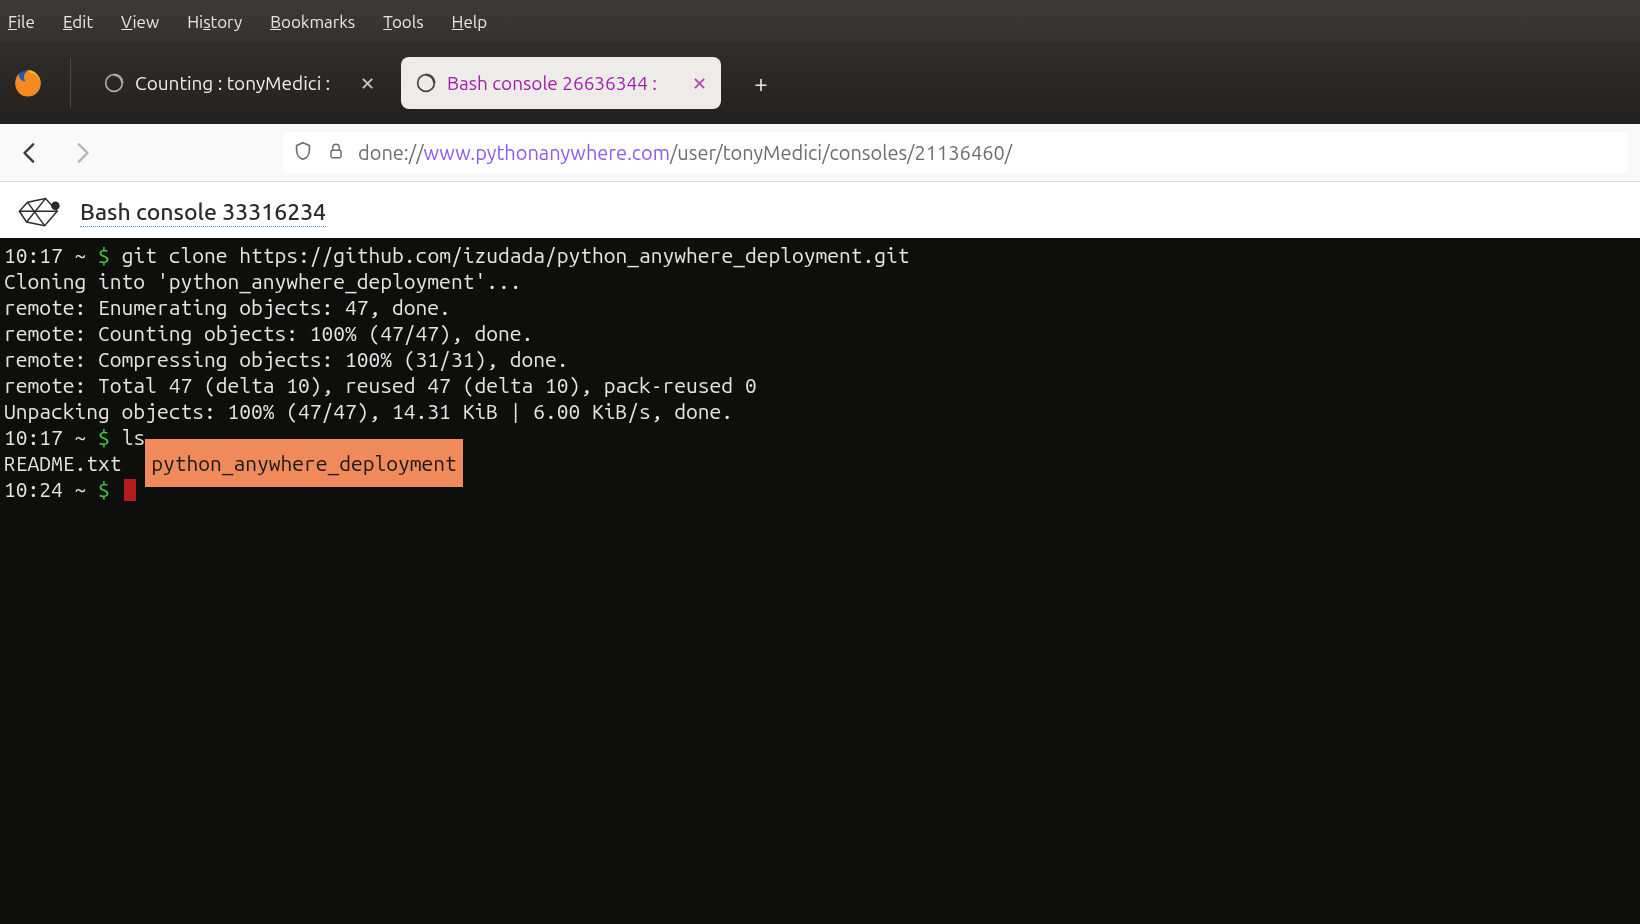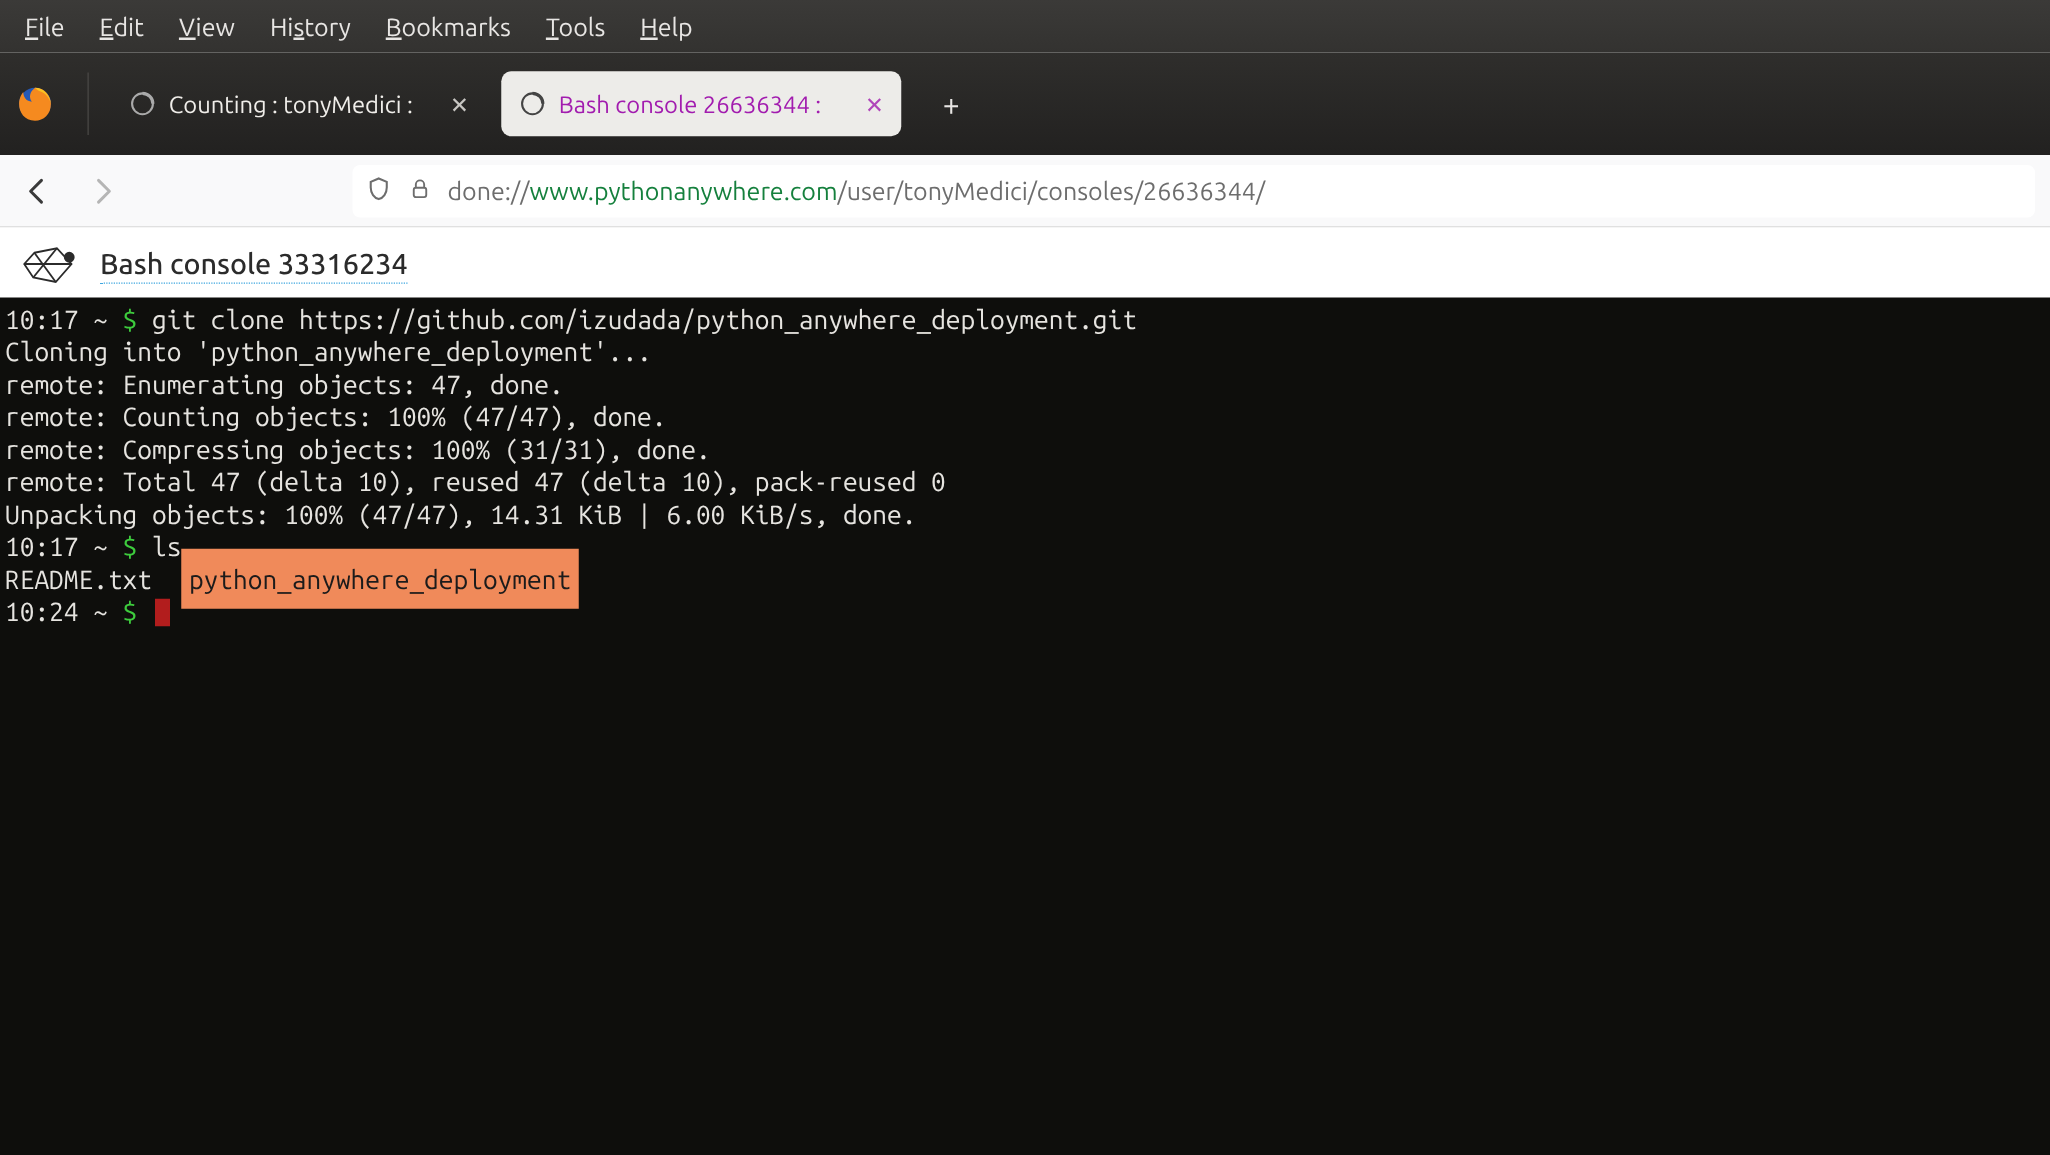--- a/index.html
+++ b/index.html
@@ -9,24 +9,24 @@
     height: 924px;
     overflow: hidden;
     background: #ffffff;
   }
   
   .menu-bar {
     background: linear-gradient(to bottom, #3b3a38, #333230);
     height: 42px;
     display: flex;
     align-items: center;
-    padding: 0 20px;
+    padding: 0 8px;
     gap: 28px;
     color: #e8e6e4;
-    font-size: 20px;
+    font-size: 17px;
   }
   .menu-item { cursor: pointer; }
   .menu-item .ul { text-decoration: underline; }
   
   .tab-strip {
     background: linear-gradient(to bottom, #2f2e2c, #222120);
     height: 82px;
     display: flex;
     align-items: center;
     padding-left: 8px;
@@ -110,21 +110,21 @@
     background: #ffffff;
     display: flex;
     align-items: center;
     padding: 0 10px;
     gap: 12px;
     font-size: 20px;
     color: #6d6d6d;
   }
   .urlbar .shield-icon, .urlbar .lock-icon { color: #6d6d6d; }
   .urlbar .url-text { white-space: nowrap; }
-  .urlbar .url-host { color: #15803d; }
+  .urlbar .url-host { color: #8b5cf6; }
   
   .page-header {
     height: 56px;
     display: flex;
     align-items: center;
     padding: 10px 14px 4px 14px;
     gap: 12px;
     background: #ffffff;
   }
   .pa-logo {
@@ -228,21 +228,21 @@
           <path d="M12 3 L19 6 V11 C19 16 16 20 12 21 C8 20 5 16 5 11 V6 Z"></path>
         </svg>
     </span>
     <span class="lock-icon">
       <svg width="20" height="20" viewBox="0 0 24 24" fill="none" stroke="#6d6d6d" stroke-width="1.8">
           <rect x="6" y="11" width="12" height="9" rx="2"></rect>
           <path d="M8 11 V8 a4 4 0 0 1 8 0 v3"></path>
         </svg>
     </span>
     <span class="url-text">
-      <span>done://</span><span class="url-host">www.pythonanywhere.com</span><span>/user/tonyMedici/consoles/26636344/</span>
+      <span>done://</span><span class="url-host">www.pythonanywhere.com</span><span>/user/tonyMedici/consoles/21136460/</span>
     </span>
   </div>
 </div>
 
 <div class="page-header">
   <span class="pa-logo">
     <svg viewBox="0 0 60 40" width="54" height="38">
       <g fill="none" stroke="#2b2b2b" stroke-width="1.6">
         <polygon points="15,8 35,4 48,18 34,34 14,30 6,18"></polygon>
         <line x1="15" y1="8" x2="34" y2="34"></line>

